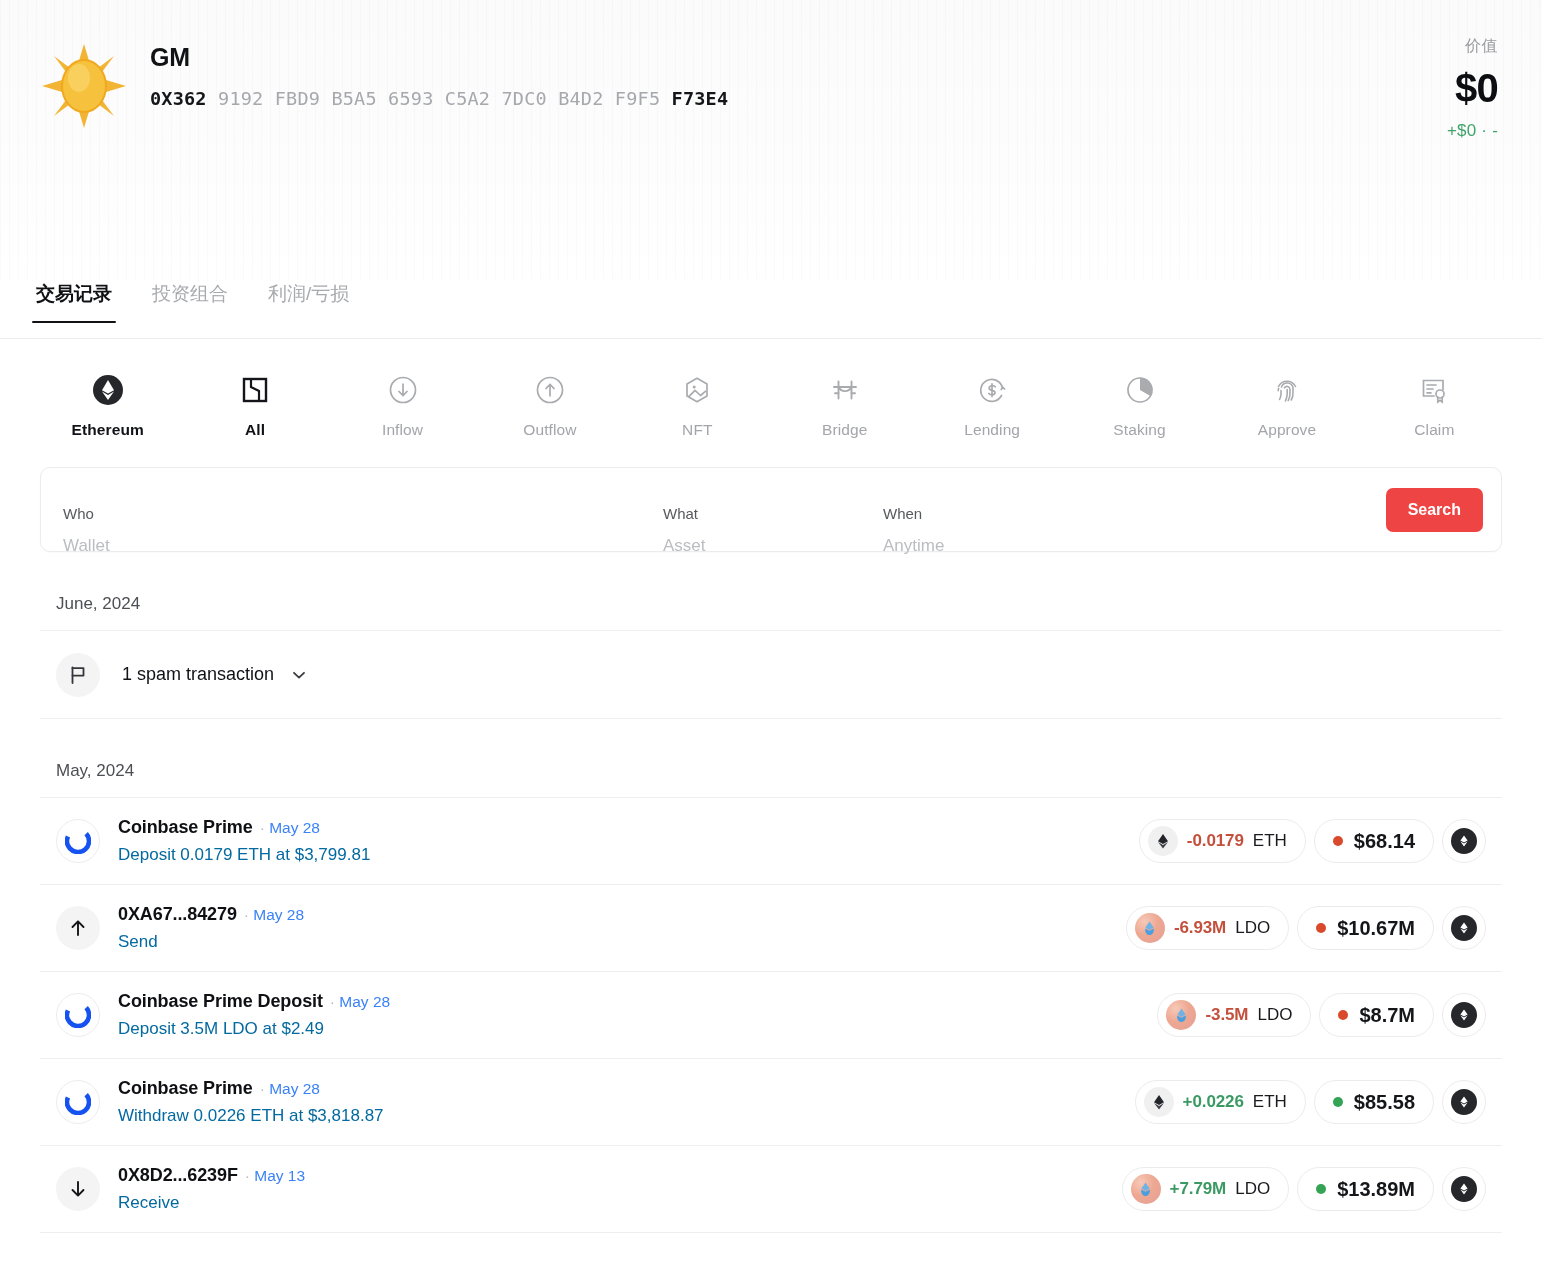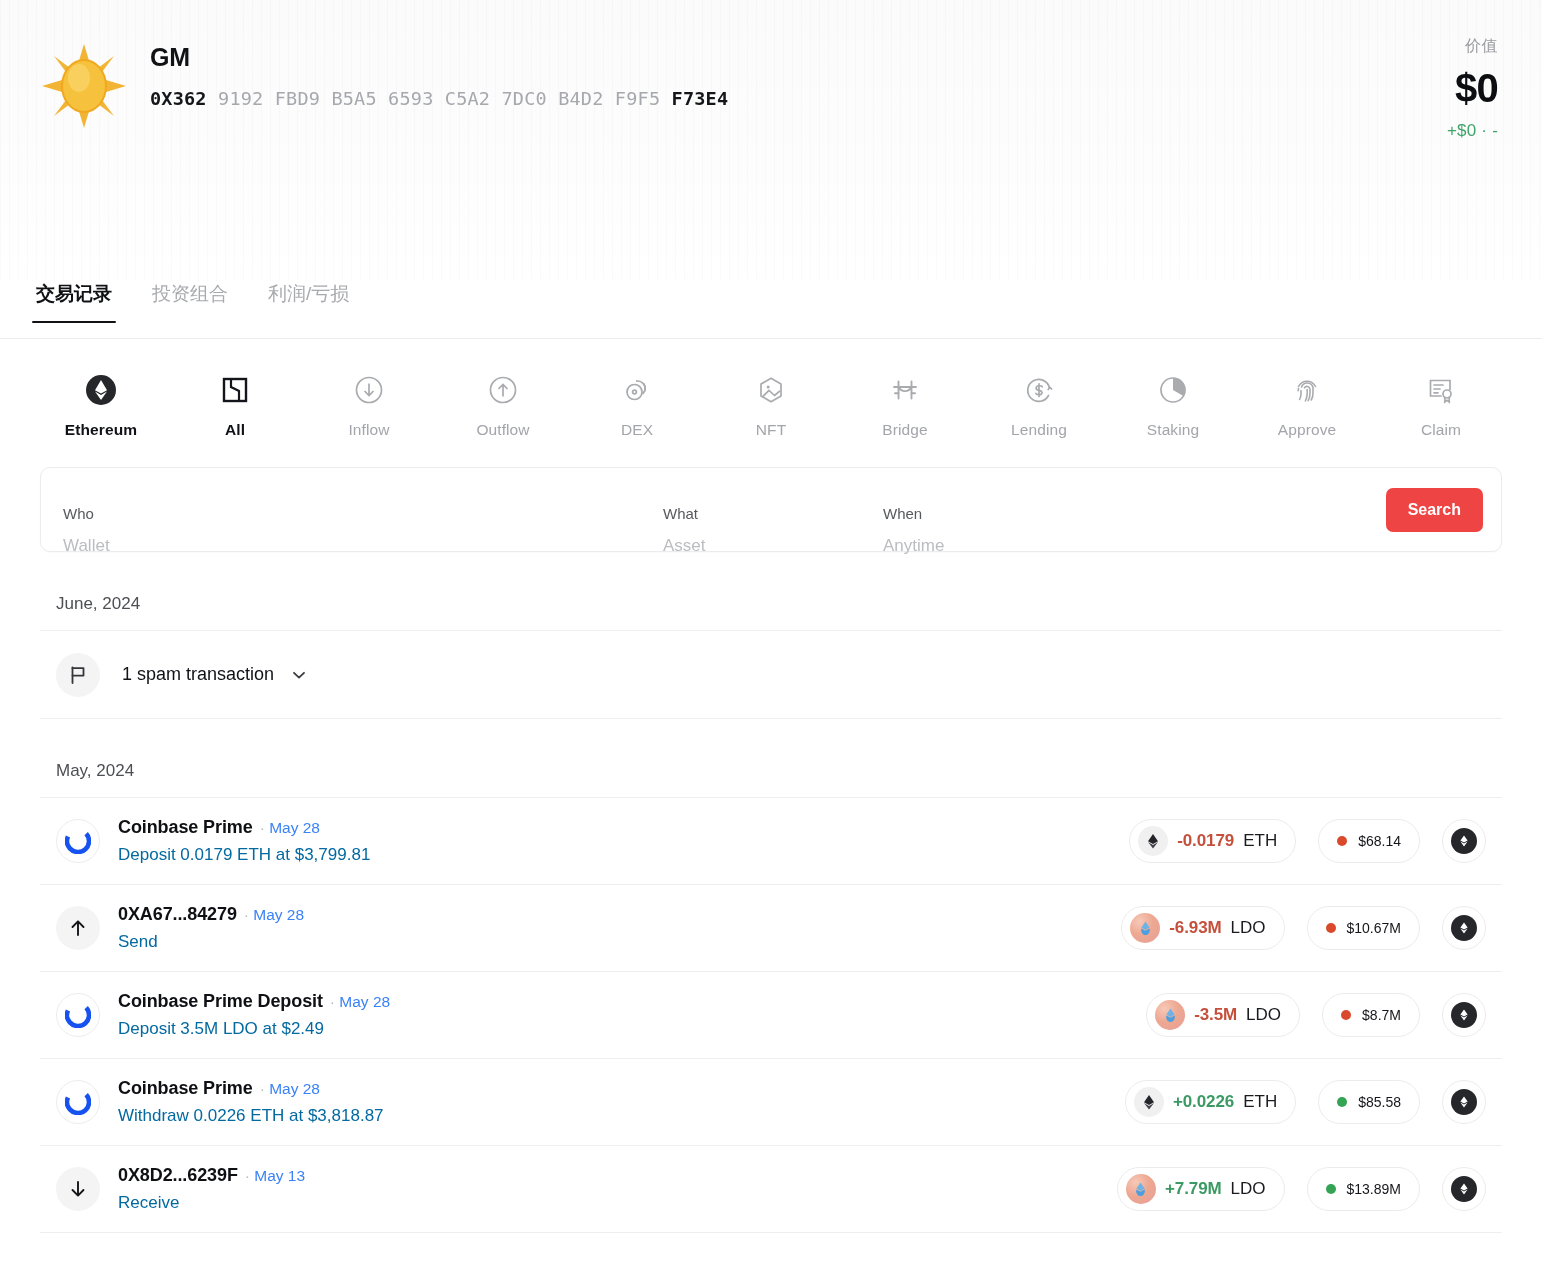--- a/index.html
+++ b/index.html
@@ -228,40 +228,40 @@
   .tx-title { font-size: 18px; font-weight: 700; color: #0f1014; letter-spacing: -0.1px; }
   .tx-date { font-size: 15.5px; color: #3b82f6; }
   .tx-date::before { content: "· "; color: #b7b9bd; }
   .tx-sub {
     margin-top: 7px;
     font-size: 17px;
     color: #0369a1;
     white-space: nowrap;
   }
 
-  .tx-right { display: flex; align-items: center; gap: 22px; flex: 0 0 auto; }
+  .tx-right { display: flex; align-items: center; gap: 8px; flex: 0 0 auto; }
   .pill {
     display: flex; align-items: center; gap: 9px;
     border: 1px solid #ececee;
     border-radius: 999px;
     background: #fff;
     height: 44px;
     padding: 0 18px 0 8px;
     white-space: nowrap;
   }
   .pill .tok { width: 30px; height: 30px; border-radius: 50%; flex: 0 0 30px; }
   .pill .amt { font-size: 17px; font-weight: 600; letter-spacing: -0.1px; }
   .pill .amt.neg { color: #c4503c; }
   .pill .amt.pos { color: #3b9a63; }
   .pill .sym { font-size: 17px; color: #1a1b1f; }
   .pill.usd { padding: 0 18px; gap: 11px; }
   .pill.usd .dot { width: 10px; height: 10px; border-radius: 50%; flex: 0 0 10px; }
   .pill.usd .dot.neg { background: #d94a2c; }
   .pill.usd .dot.pos { background: #34a354; }
-  .pill.usd .usdval { font-size: 14px; color: #15161a; font-weight: 400; }
+  .pill.usd .usdval { font-size: 20px; color: #15161a; font-weight: 700; }
   .chainbadge {
     width: 44px; height: 44px; border-radius: 50%;
     border: 1px solid #ececee; background: #fff;
     display: flex; align-items: center; justify-content: center;
     flex: 0 0 44px;
   }
   .chaindot {
     width: 26px; height: 26px; border-radius: 50%;
     background: #26272b;
     display: flex; align-items: center; justify-content: center;
@@ -358,31 +358,20 @@
   <div class="filter">
     <span class="ficon">
       <svg width="30" height="30" viewBox="0 0 30 30" fill="none" stroke="currentColor" stroke-width="1.7">
           <circle cx="15" cy="15" r="12.5"></circle>
           <path d="M15 21.5 L15 9.5 M10.5 14 L15 9.4 L19.5 14"></path>
         </svg>
     </span>
     <span class="flabel">Outflow</span>
   </div>
 
-  <div class="filter">
-    <span class="ficon">
-      <svg width="30" height="30" viewBox="0 0 30 30" fill="none" stroke="currentColor" stroke-width="1.7">
-        <circle cx="12.5" cy="17" r="7.5"></circle>
-        <circle cx="12.5" cy="17" r="1.9"></circle>
-        <path d="M14 6.2 A7.5 7.5 0 0 1 22.6 16.2"></path>
-        <path d="M21.5 8.5 A7.5 7.5 0 0 1 20.5 19"></path>
-      </svg>
-    </span>
-    <span class="flabel">DEX</span>
-  </div>
 
   <div class="filter">
     <span class="ficon">
       <svg width="30" height="30" viewBox="0 0 30 30" fill="none" stroke="currentColor" stroke-width="1.7" stroke-linejoin="round">
         <path d="M15 3.3 L25 9 L25 21 L15 26.7 L5 21 L5 9 Z"></path>
         <circle cx="12.2" cy="12" r="1.5" fill="currentColor" stroke="none"></circle>
         <path d="M6.5 21.8 L13 15.4 L18.5 20.5 L24 15.8"></path>
       </svg>
     </span>
     <span class="flabel">NFT</span>

